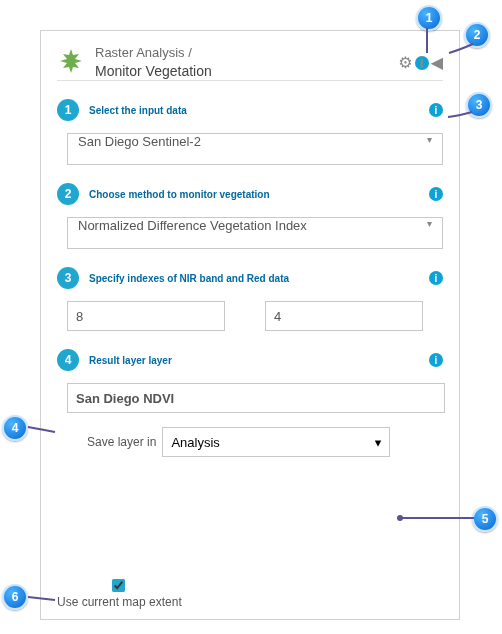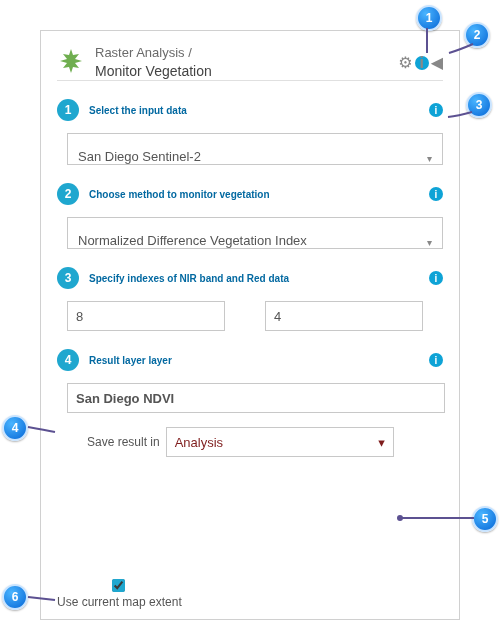--- a/index.html
+++ b/index.html
@@ -58,21 +58,21 @@
   justify-content: center;
   margin-right: 10px;
 }
 .sec-label { flex: 1; color: #0369a1; font-size: 10px; font-weight: bold; }
 .sec-info { flex: 0 0 auto; }
 .select-box {
   margin: 12px 0 0 10px;
   height: 30px;
   border: 1px solid #c8c8c8;
   display: flex;
-  align-items: flex-end;
+  align-items: flex-start;
   padding: 0 10px;
   color: #555;
   font-size: 13px;
   justify-content: space-between;
   cursor: pointer;
 }
 .select-box .arrow { color: #888; font-size: 10px; }
 .inputs-row { display: flex; gap: 40px; margin: 12px 0 0 10px; }
 .text-input {
   width: 140px;
@@ -83,21 +83,21 @@
   color: #555;
   font-family: inherit;
 }
 .text-input.wide { width: 360px; margin: 12px 0 0 10px; display: block; font-weight: bold; }
 .save-row { display: flex; align-items: center; margin: 14px 0 0 30px; }
 .save-row .lbl { font-size: 12px; color: #555; margin-right: 6px; }
 .save-select {
   width: 210px; height: 28px;
   border: 1px solid #c8c8c8;
   display: flex; align-items: center; justify-content: space-between;
-  padding: 0 8px; font-size: 13px; color: #7f1d1d; cursor: pointer;
+  padding: 0 8px; font-size: 13px; color: #000000; cursor: pointer;
 }
 .footer {
   position: absolute;
   left: 16px; bottom: 10px;
   display: flex; align-items: center;
   font-size: 12px; color: #555; flex-direction: column;
 }
 .footer input { margin-right: 6px; accent-color: #1fa7cf; }
 
 
@@ -176,21 +176,21 @@
   </div>
 
   <div class="section">
     <div class="sec-head">
       <span class="step-num">4</span>
       <span class="sec-label">Result layer layer</span>
       <span class="sec-info info-dot">i</span>
     </div>
     <input class="text-input wide" value="San Diego NDVI" style="">
     <div class="save-row">
-      <span class="lbl">Save result in</span>
+      <span class="lbl">Save layer in</span>
       <div class="save-select">
         <span>Analysis</span>
         <span class="arrow">▾</span>
       </div>
     </div>
   </div>
 
   <div class="footer">
     <input type="checkbox" checked="" style="">
     <span>Use current map extent</span>

